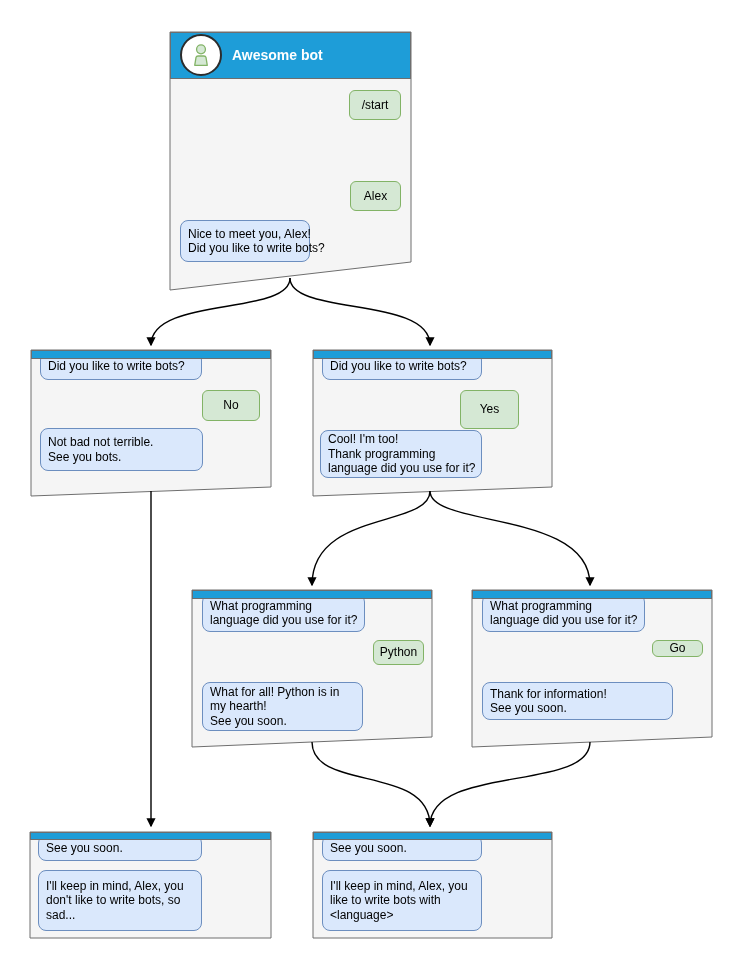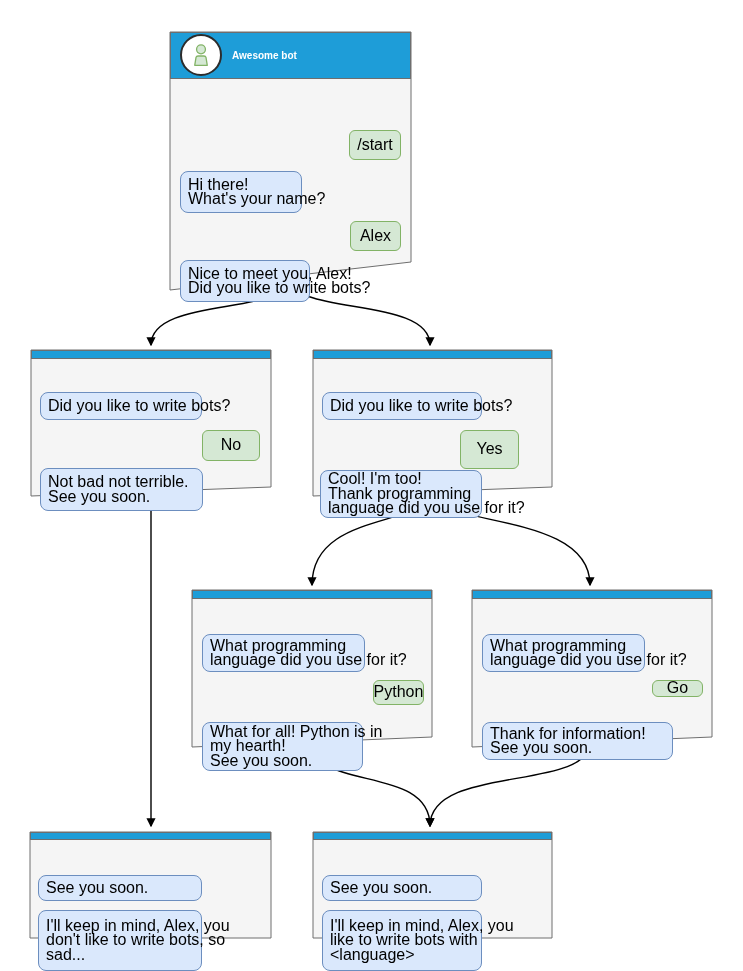--- a/index.html
+++ b/index.html
@@ -28,25 +28,24 @@
   path.arrow { fill: none; stroke: var(--arrow-color); stroke-width: 1.4; }
   .marker-head { fill: var(--arrow-color); }
 
   .bubble {
     position: absolute;
     z-index: 1;
     box-sizing: border-box;
     display: flex;
     align-items: center;
     border-radius: 8px;
-    font-size: 16px;
+    font-size: 12px;
     line-height: 14.5px;
     white-space: pre;
     padding: 0 7px;
-    margin-top: 40px;
   }
   .bubble.bot {
     background: var(--bot-bubble-fill);
     border: 1px solid var(--bot-bubble-border);
   }
   .bubble.user {
     background: var(--user-bubble-fill);
     border: 1px solid var(--user-bubble-border);
     justify-content: center;
     border-radius: 6px;
@@ -67,21 +66,21 @@
     border-radius: 50%;
     background: #ffffff;
     border: 2px solid #2c2c2c;
     display: flex; align-items: center; justify-content: center;
   }
   .window-title {
     position: absolute;
     left: 61px; top: 0;
     height: 45px; line-height: 45px;
     color: #ffffff;
-    font-size: 10px;
+    font-size: 14px;
     font-weight: bold;
   }
 </style>
 </head>
 <body>
 
 <div class="canvas">
 
   <svg class="shapes-layer" width="743" height="971" viewBox="0 0 743 971">
     <defs>
@@ -101,30 +100,28 @@
     <path class="arrow" d="M290,278 C290,316 151,296 151,345" marker-end="url(#arrowhead)"></path>
     <path class="arrow" d="M290,278 C290,316 430,296 430,345" marker-end="url(#arrowhead)"></path>
     <path class="arrow" d="M430,491 C430,528 312,510 312,585" marker-end="url(#arrowhead)"></path>
     <path class="arrow" d="M430,491 C430,528 590,510 590,585" marker-end="url(#arrowhead)"></path>
     <path class="arrow" d="M151,491 L151,826" marker-end="url(#arrowhead)"></path>
     <path class="arrow" d="M312,742 C312,792 430,764 430,826" marker-end="url(#arrowhead)"></path>
     <path class="arrow" d="M590,742 C590,792 430,764 430,826" marker-end="url(#arrowhead)"></path>
   </svg>
 
   <div class="bubble user" style="left:349px;top:90px;width:52px;height:30px">/start</div>
-  <div class="bubble bot" style="left:180px;top:131px;width:122px;height:42px">Hi there!
-What's your name?</div>
   <div class="bubble user" style="left:350px;top:181px;width:51px;height:30px">Alex</div>
   <div class="bubble bot" style="left:180px;top:220px;width:130px;height:42px">Nice to meet you, Alex!
 Did you like to write bots?</div>
 
   <div class="bubble bot" style="left:40px;top:352px;width:162px;height:28px">Did you like to write bots?</div>
   <div class="bubble user" style="left:202px;top:390px;width:58px;height:31px">No</div>
   <div class="bubble bot" style="left:40px;top:428px;width:163px;height:43px">Not bad not terrible.
-See you soon.</div>
+See you bots.</div>
 
   <div class="bubble bot" style="left:322px;top:352px;width:160px;height:28px">Did you like to write bots?</div>
   <div class="bubble user" style="left:460px;top:390px;width:59px;height:39px">Yes</div>
   <div class="bubble bot" style="left:320px;top:430px;width:162px;height:48px">Cool! I'm too!
 Thank programming
 language did you use for it?</div>
 
   <div class="bubble bot" style="left:202px;top:594px;width:163px;height:38px">What programming
 language did you use for it?</div>
   <div class="bubble user" style="left:373px;top:640px;width:51px;height:25px">Python</div>

